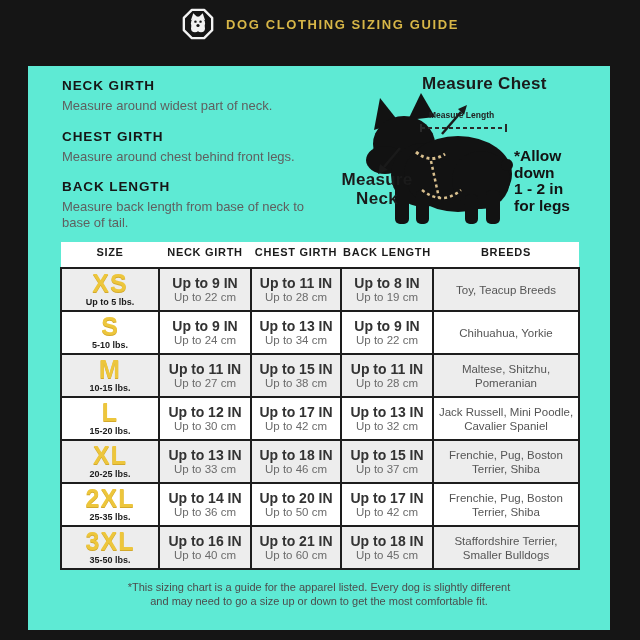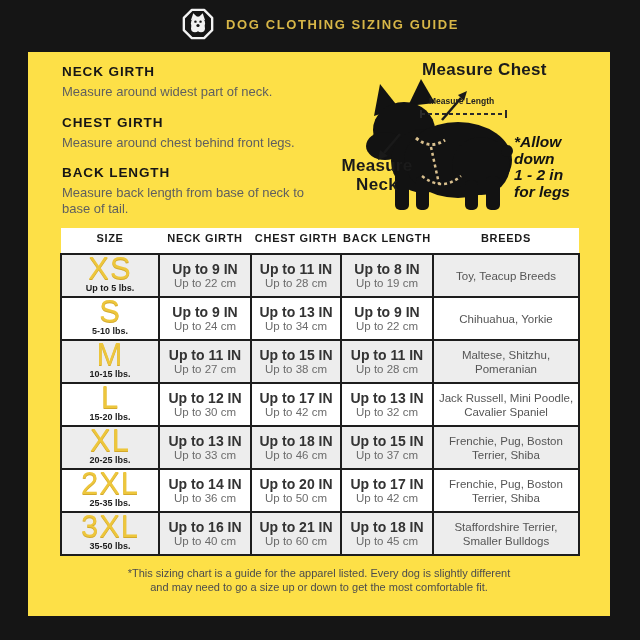--- a/index.html
+++ b/index.html
@@ -17,22 +17,22 @@
     display: flex; align-items: center; justify-content: center; gap: 11px;
   }
   .badge-icon { width: 34px; height: 34px; display: block; }
   .header-title {
     color: #d7b647; font-weight: bold; font-size: 13px;
     letter-spacing: 1.6px; white-space: nowrap;
   }
 
   
   .card {
-    position: absolute; left: 28px; top: 52px; width: 582px; height: 564px;
-    background: #fde047;
+    position: absolute; left: 28px; top: 66px; width: 582px; height: 564px;
+    background: #5eead4;
   }
 
   
   .instructions { position: absolute; left: 34px; top: 12px; width: 268px; }
   .instr-heading {
     font-size: 13.5px; font-weight: bold; letter-spacing: 0.9px;
     color: #161616; margin: 0 0 5px 0;
   }
   .instr-text {
     font-size: 13px; color: #5f5f5f; margin: 0 0 15px 0;
@@ -49,40 +49,40 @@
   .lbl-length {
     position: absolute; left: 101px; top: 38px; font-size: 8.5px;
     font-weight: bold; color: #222; white-space: nowrap;
   }
   .lbl-neck {
     position: absolute; left: 4px; top: 98px; width: 90px; text-align: center;
     font-size: 17px; font-weight: bold; color: #1b1b1b; line-height: 19px; letter-spacing: 0.3px;
   }
   .lbl-allow {
     position: absolute; left: 186px; top: 76px; font-size: 15.5px;
-    font-weight: bold; font-style: italic; color: #131313; line-height: 16.5px;
+    font-weight: bold; color: #131313; line-height: 16.5px;
     white-space: nowrap;
   }
 
   
   table.size-table {
     position: absolute; left: 32px; top: 176px;
     border-collapse: collapse; table-layout: fixed;
   }
   .size-table th {
     border: none; font-size: 11px; font-weight: bold; letter-spacing: 0.7px;
     color: #1a1a1a; text-align: center; padding: 4px 0 9px 0; background: #fff;
   }
   .size-table td {
     border: 2px solid #1d1d1d; text-align: center; vertical-align: middle;
     height: 43px; padding: 2px 4px; background: #ffffff;
   }
   .size-table tr.alt td { background: #ededed; }
   .size-big {
-    font-size: 31px; font-weight: normal; color: #edc63c; line-height: 22px;
+    font-size: 25px; font-weight: bold; color: #edc63c; line-height: 22px;
     letter-spacing: 1px; text-shadow: 0 1px 0 #d3a92c;
   }
   .size-weight { font-size: 9px; font-weight: bold; color: #1c1c1c; margin-top: 3px; }
   .val-in { font-size: 14px; font-weight: bold; color: #333; line-height: 16px; }
   .val-cm { font-size: 11.5px; color: #6b6b6b; line-height: 13px; }
   .breeds-text { font-size: 11.5px; color: #555; line-height: 14px; }
 
   
   .footnote {
     position: absolute; left: 0; right: 0; top: 514px; text-align: center;

